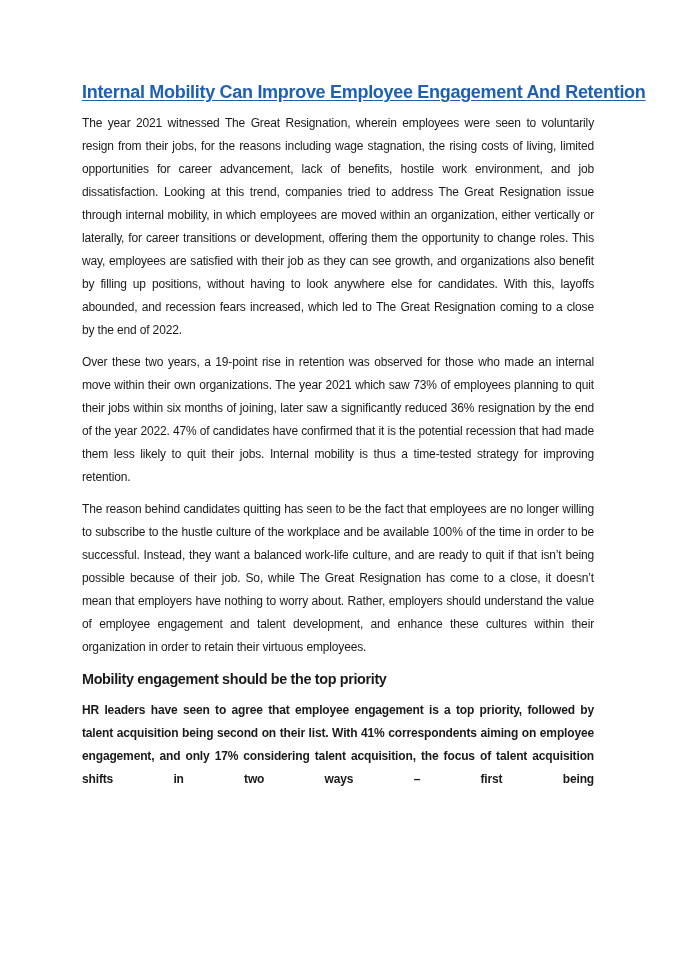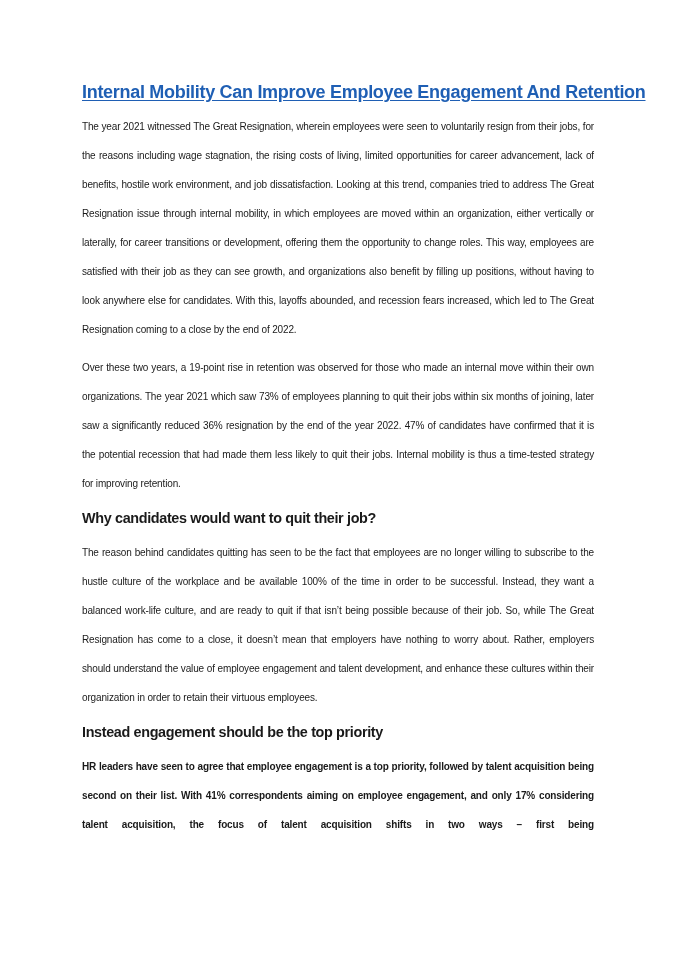--- a/index.html
+++ b/index.html
@@ -26,22 +26,22 @@
     font-weight: bold;
     color: #1f5fb4;
     text-decoration: underline;
     text-underline-offset: 2px;
     margin: 0 0 8px 0;
     line-height: 24px;
     letter-spacing: -0.3px;
     white-space: nowrap;
   }
   .para {
-    font-size: 10px;
-    line-height: 29px;
+    font-size: 12px;
+    line-height: 23px;
     text-align: justify;
     margin: 0 4px 9px 0;
     letter-spacing: -0.15px;
   }
   .subhead {
     font-size: 14.4px;
     font-weight: bold;
     line-height: 22px;
     margin: 0 0 9px 0;
     letter-spacing: -0.35px;
@@ -49,18 +49,17 @@
 </style>
 </head>
 <body>
 
 <div class="page">
   <div class="title">Internal Mobility Can Improve Employee Engagement And Retention</div>
 
   <p class="para">The year 2021 witnessed The Great Resignation, wherein employees were seen to voluntarily resign from their jobs, for the reasons including wage stagnation, the rising costs of living, limited opportunities for career advancement, lack of benefits, hostile work environment, and job dissatisfaction. Looking at this trend, companies tried to address The Great Resignation issue through internal mobility, in which employees are moved within an organization, either vertically or laterally, for career transitions or development, offering them the opportunity to change roles. This way, employees are satisfied with their job as they can see growth, and organizations also benefit by filling up positions, without having to look anywhere else for candidates. With this, layoffs abounded, and recession fears increased, which led to The Great Resignation coming to a close by the end of 2022.</p>
   <p class="para">Over these two years, a 19-point rise in retention was observed for those who made an internal move within their own organizations. The year 2021 which saw 73% of employees planning to quit their jobs within six months of joining, later saw a significantly reduced 36% resignation by the end of the year 2022. 47% of candidates have confirmed that it is the potential recession that had made them less likely to quit their jobs. Internal mobility is thus a time-tested strategy for improving retention.</p>
 
-  <div class="subhead">Why candidates would want to quit their job?</div>
   <p class="para">The reason behind candidates quitting has seen to be the fact that employees are no longer willing to subscribe to the hustle culture of the workplace and be available 100% of the time in order to be successful. Instead, they want a balanced work-life culture, and are ready to quit if that isn’t being possible because of their job. So, while The Great Resignation has come to a close, it doesn’t mean that employers have nothing to worry about. Rather, employers should understand the value of employee engagement and talent development, and enhance these cultures within their organization in order to retain their virtuous employees.</p>
 
-  <div class="subhead">Instead engagement should be the top priority</div>
+  <div class="subhead">Mobility engagement should be the top priority</div>
   <p class="para" style="text-align-last: justify; font-weight: bold;">HR leaders have seen to agree that employee engagement is a top priority, followed by talent acquisition being second on their list. With 41% correspondents aiming on employee engagement, and only 17% considering talent acquisition, the focus of talent acquisition shifts in two ways – first being</p>
 </div>
 
 </body></html>

